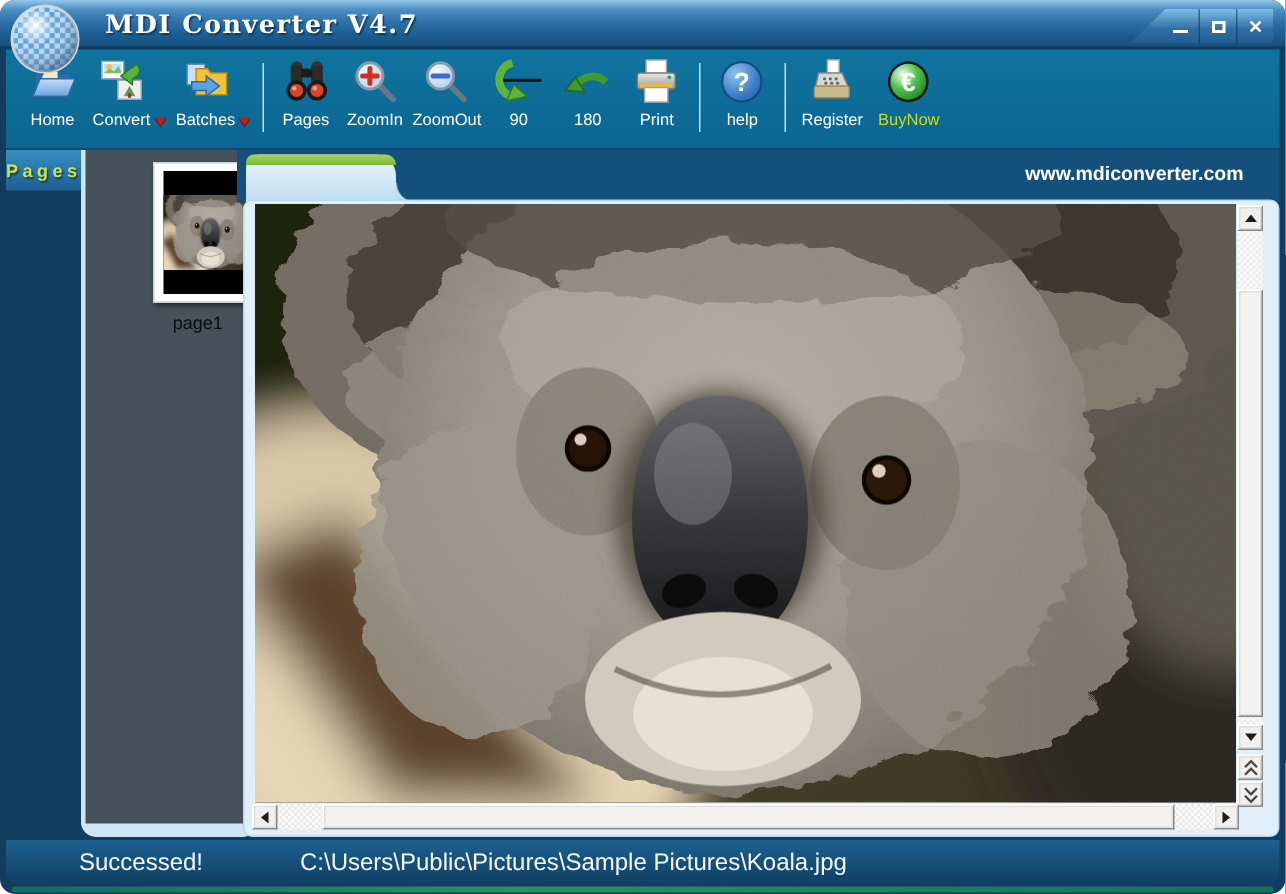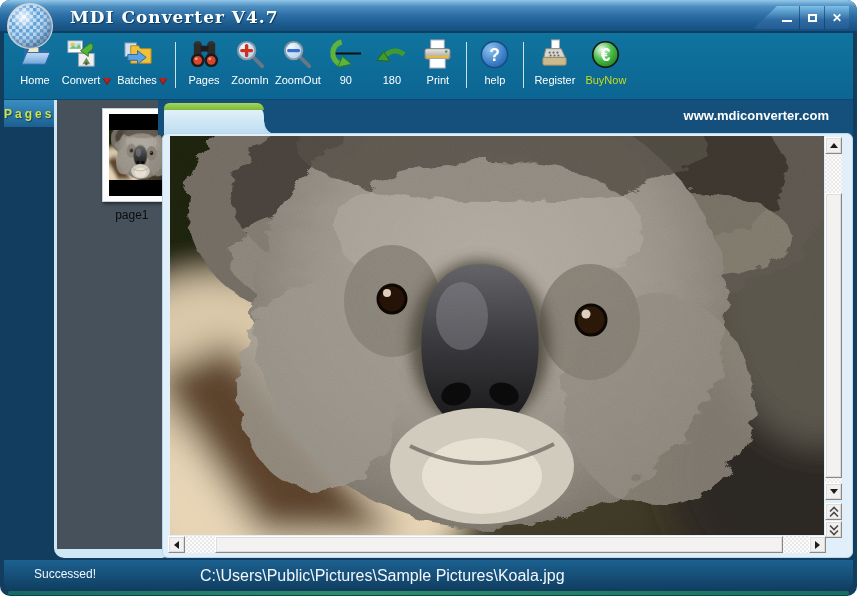--- a/index.html
+++ b/index.html
@@ -89,22 +89,22 @@
   .sb-thumb-h { position:absolute; left:47px; top:0; width:568px; height:17px; background:#f3f2f0;
     border:1px solid; border-color:#ffffff #878787 #878787 #ffffff; box-shadow:inset 0 0 0 1px #dedddb; }
   .arr-up { width:0; height:0; border-left:4px solid transparent; border-right:4px solid transparent; border-bottom:5px solid #1c1c1c; }
   .arr-down { width:0; height:0; border-left:4px solid transparent; border-right:4px solid transparent; border-top:5px solid #1c1c1c; }
   .arr-left { width:0; height:0; border-top:4px solid transparent; border-bottom:4px solid transparent; border-right:5px solid #1c1c1c; }
   .arr-right { width:0; height:0; border-top:4px solid transparent; border-bottom:4px solid transparent; border-left:5px solid #1c1c1c; }
 
   
   .statusbar { position:absolute; left:4px; top:560px; width:849px; height:29px;
     background:linear-gradient(180deg,#1c6190,#113f63); border-radius:0 0 8px 8px; }
-  .status-text { position:absolute; left:30px; top:7px; width:120px; 
-    color:#f2f8fd; font-size:12px; }
+  .status-text { position:absolute; left:30px; top:7px; width:120px; text-align:center;
+    color:#f2f8fd; font-size:16px; }
   .filepath-text { position:absolute; left:196px; top:7px; color:#f2f8fd; font-size:16px; }
   .bottom-edge { position:absolute; left:8px; right:8px; bottom:1px; height:4px;
     background:linear-gradient(90deg,#156a63,#2b8f66 40%,#15705e); border-radius:2px; }
 </style>
 </head>
 <body>
 
 <div class="window">
 
   <svg width="0" height="0" style="position:absolute" aria-hidden="true">

